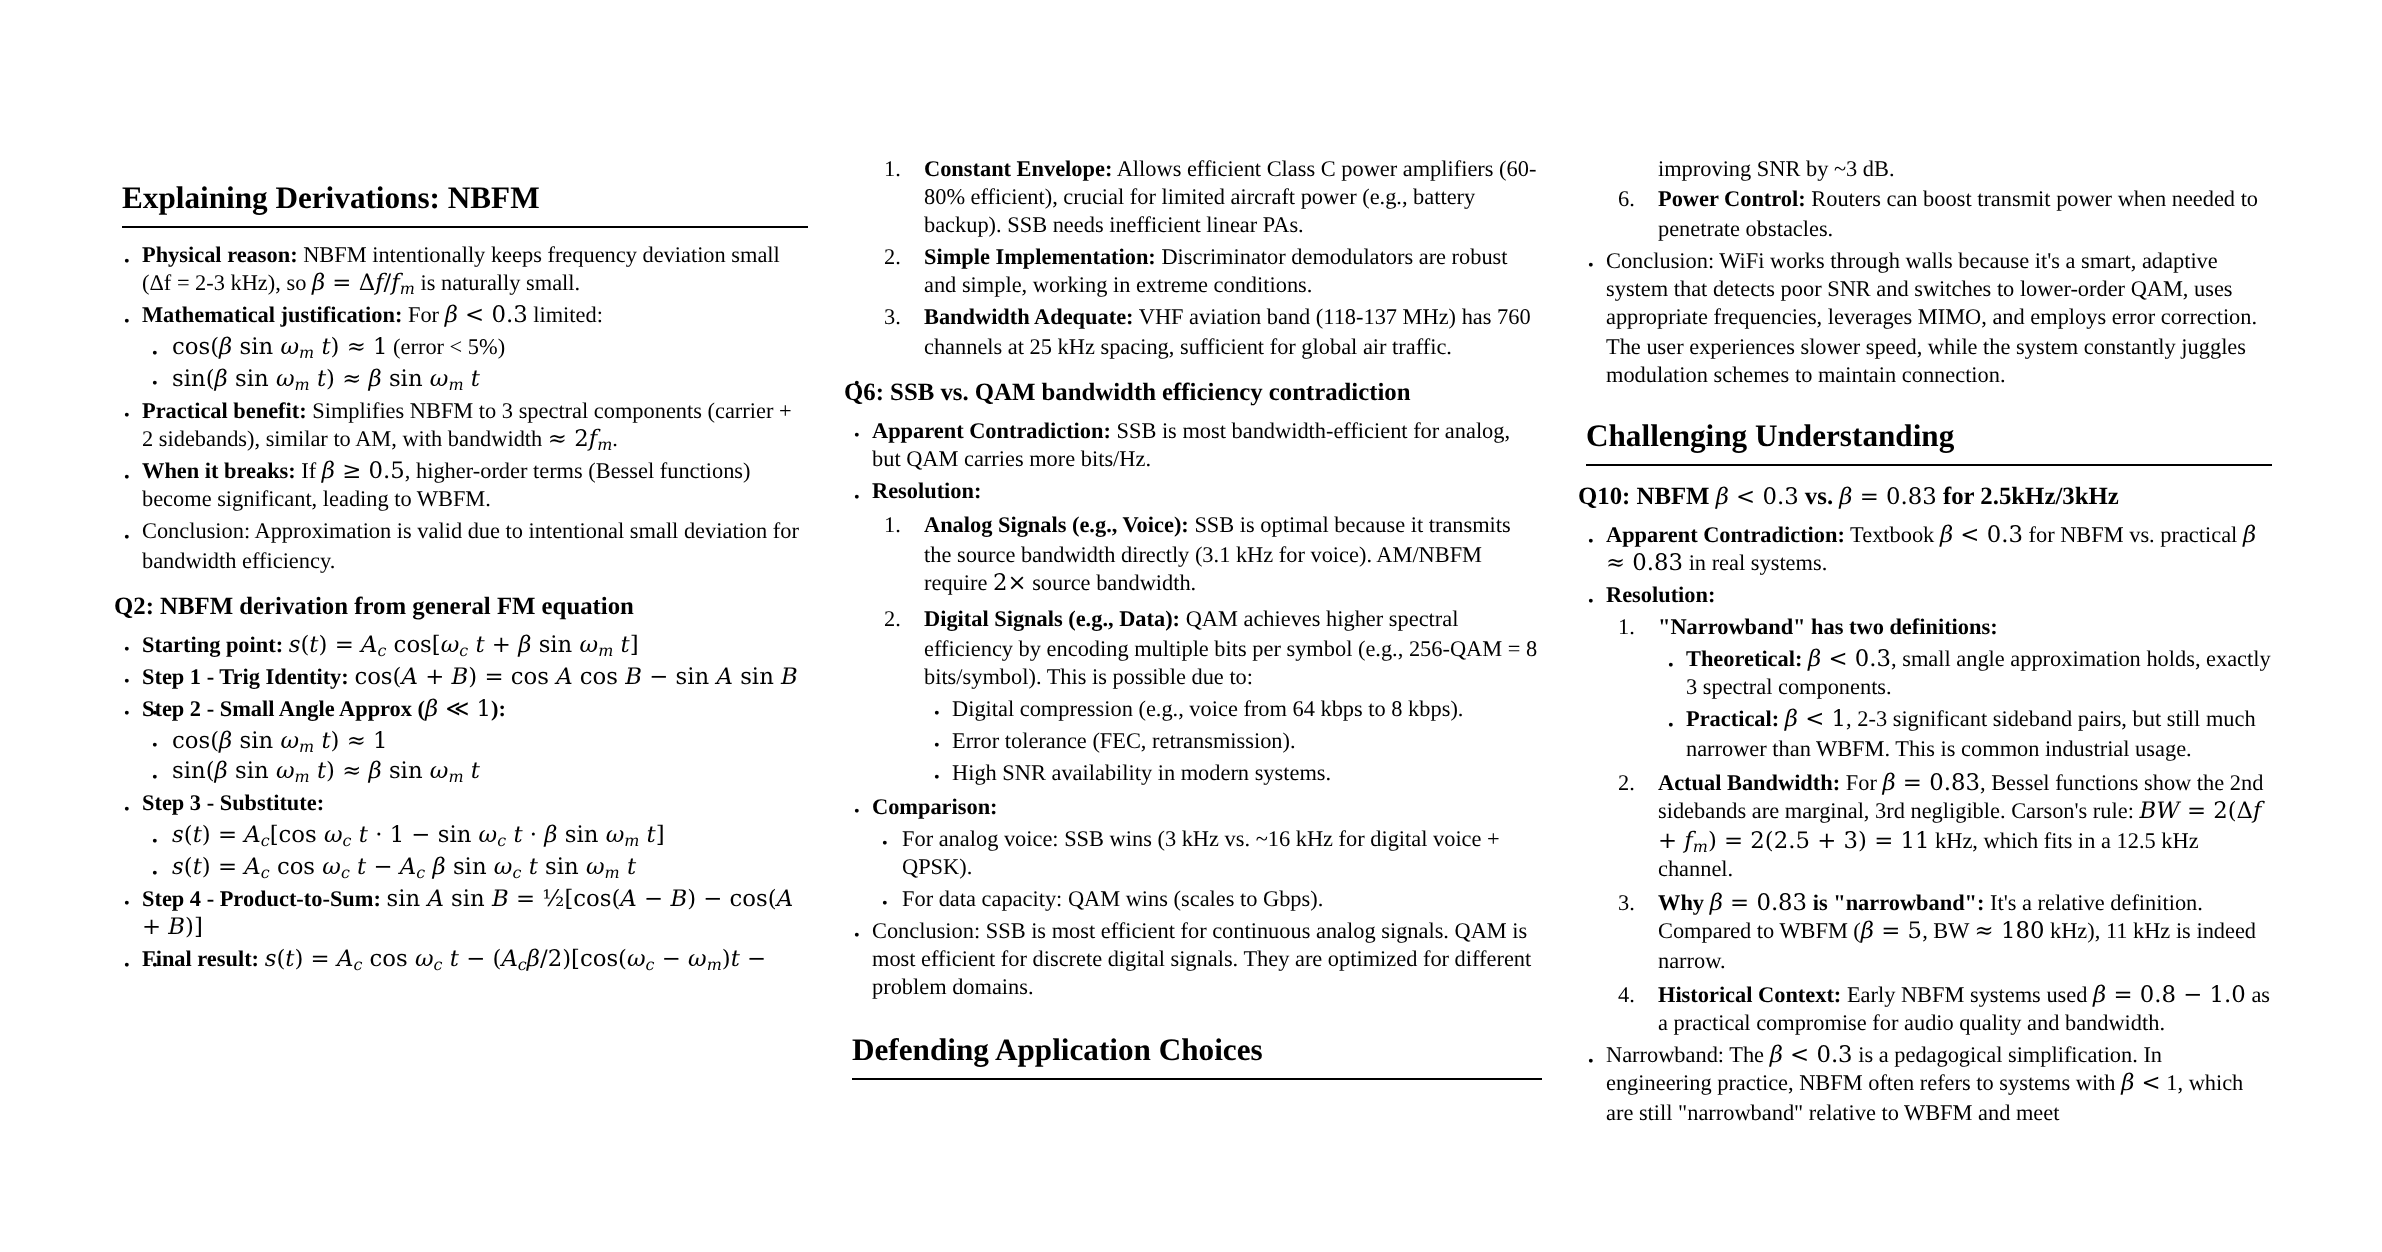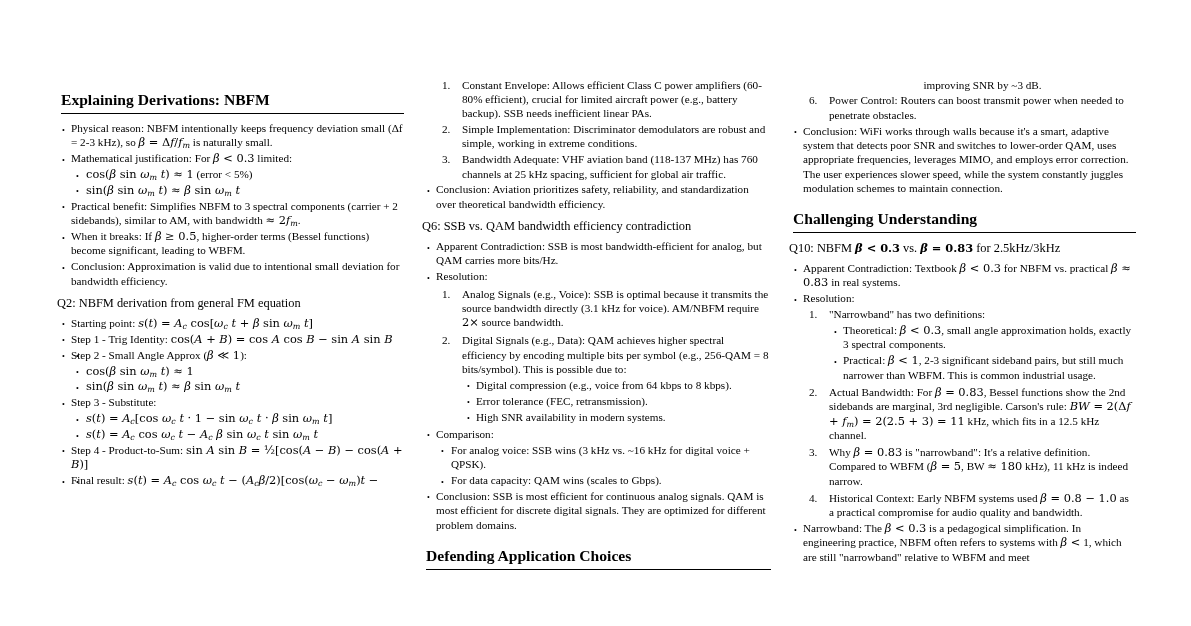--- a/index.html
+++ b/index.html
@@ -14,36 +14,36 @@
   #col2 { left:422px; width:349px; }
   #col3 { left:789px; width:347px; }
 
   .blk { position:relative; margin:1.6px 0; }
   .h1 {
     font-size:15.6px; font-weight:bold; line-height:19px;
     border-bottom:1.8px solid #000; padding-bottom:4px; margin:14px 0 7px 4px;
   }
   .col > .h1:first-child { margin-top:14px; }
   .h2 { font-size:12.4px; font-weight:bold; line-height:15.5px; margin:8px 0 4.5px 0; }
-  .h2 .math { font-weight:bold; }
+  .h2 .math { font-weight:normal; }
 
   .b1 { padding-left:14px; }
   .b2 { padding-left:29px; }
   .b3 { padding-left:54px; }
   .n  { padding-left:40px; }
-  .cont { padding-left:40px;text-align:center; }
+  .cont { padding-left:40px; }
 
   .marker { position:absolute; top:0; }
   .dot { font-size:8px; top:2.5px; }
   .b1 > .dot { left:5px; }
   .b2 > .dot { left:19px; }
   .b3 > .dot { left:45px; }
   .n  > .num { left:20px; }
 
-  .bold { font-weight:normal; }
+  .bold { font-weight:bold; }
   .math { font-family:"DejaVu Serif", serif; font-size:11.4px; line-height:1; }
   .math i { font-style:italic; }
   .math sub { font-size:0.7em; vertical-align:-0.28em; line-height:0; }
 </style>
 </head>
 <body>
 
 <div id="page">
   <div class="col" id="col1">
       <div class="blk h1"><span>Explaining Derivations: NBFM</span></div>
@@ -65,21 +65,21 @@
       <div class="blk b2"><span class="marker dot">•</span><span class="math"><i>s</i>(<i>t</i>) = <i>A</i><sub><i>c</i></sub>[cos <i>ω</i><sub><i>c</i></sub> <i>t</i> · 1 − sin <i>ω</i><sub><i>c</i></sub> <i>t</i> · <i>β</i> sin <i>ω</i><sub><i>m</i></sub> <i>t</i>]</span></div>
       <div class="blk b2"><span class="marker dot">•</span><span class="math"><i>s</i>(<i>t</i>) = <i>A</i><sub><i>c</i></sub> cos <i>ω</i><sub><i>c</i></sub> <i>t</i> − <i>A</i><sub><i>c</i></sub> <i>β</i> sin <i>ω</i><sub><i>c</i></sub> <i>t</i> sin <i>ω</i><sub><i>m</i></sub> <i>t</i></span></div>
       <div class="blk b1"><span class="marker dot">•</span><span class="bold">Step 4 - Product-to-Sum:</span><span> </span><span class="math">sin <i>A</i> sin <i>B</i> = ½[cos(<i>A</i> − <i>B</i>) − cos(<i>A</i> + <i>B</i>)]</span></div>
       <div class="blk b2"><span class="marker dot">•</span></div>
       <div class="blk b1"><span class="marker dot">•</span><span class="bold">Final result:</span><span> </span><span class="math"><i>s</i>(<i>t</i>) = <i>A</i><sub><i>c</i></sub> cos <i>ω</i><sub><i>c</i></sub> <i>t</i> − (<i>A</i><sub><i>c</i></sub><i>β</i>/2)[cos(<i>ω</i><sub><i>c</i></sub> − <i>ω</i><sub><i>m</i></sub>)<i>t</i> −</span></div>
     </div>
   <div class="col" id="col2">
       <div class="blk n"><span class="marker num">1.</span><span class="bold">Constant Envelope:</span><span> Allows efficient Class C power amplifiers (60-80% efficient), crucial for limited aircraft power (e.g., battery backup). SSB needs inefficient linear PAs.</span></div>
       <div class="blk n"><span class="marker num">2.</span><span class="bold">Simple Implementation:</span><span> Discriminator demodulators are robust and simple, working in extreme conditions.</span></div>
       <div class="blk n"><span class="marker num">3.</span><span class="bold">Bandwidth Adequate:</span><span> VHF aviation band (118-137 MHz) has 760 channels at 25 kHz spacing, sufficient for global air traffic.</span></div>
-      <div class="blk b1"><span class="marker dot">•</span><span>Conclusion: Aviation prioritizes safety, reliability, and standardization over theoretical bandwidth efficiency.</span></div>
+      <div class="blk b1"><span class="marker dot">•</span></div>
       <div class="blk h2"><span class="bold">Q6: SSB vs. QAM bandwidth efficiency contradiction</span></div>
       <div class="blk b1"><span class="marker dot">•</span><span class="bold">Apparent Contradiction:</span><span> SSB is most bandwidth-efficient for analog, but QAM carries more bits/Hz.</span></div>
       <div class="blk b1"><span class="marker dot">•</span><span class="bold">Resolution:</span></div>
       <div class="blk n" style="margin-top: 3px;"><span class="marker num">1.</span><span class="bold">Analog Signals (e.g., Voice):</span><span> SSB is optimal because it transmits the source bandwidth directly (3.1 kHz for voice). AM/NBFM require </span><span class="math">2×</span><span> source bandwidth.</span></div>
       <div class="blk n" style="margin-top: 4px;"><span class="marker num">2.</span><span class="bold">Digital Signals (e.g., Data):</span><span> QAM achieves higher spectral efficiency by encoding multiple bits per symbol (e.g., 256-QAM = 8 bits/symbol). This is possible due to:</span></div>
       <div class="blk b3"><span class="marker dot">•</span><span>Digital compression (e.g., voice from 64 kbps to 8 kbps).</span></div>
       <div class="blk b3"><span class="marker dot">•</span><span>Error tolerance (FEC, retransmission).</span></div>
       <div class="blk b3"><span class="marker dot">•</span><span>High SNR availability in modern systems.</span></div>
       <div class="blk b1" style="margin-top: 3px;"><span class="marker dot">•</span><span class="bold">Comparison:</span></div>
       <div class="blk b2"><span class="marker dot">•</span><span>For analog voice: SSB wins (3 kHz vs. ~16 kHz for digital voice + QPSK).</span></div>

